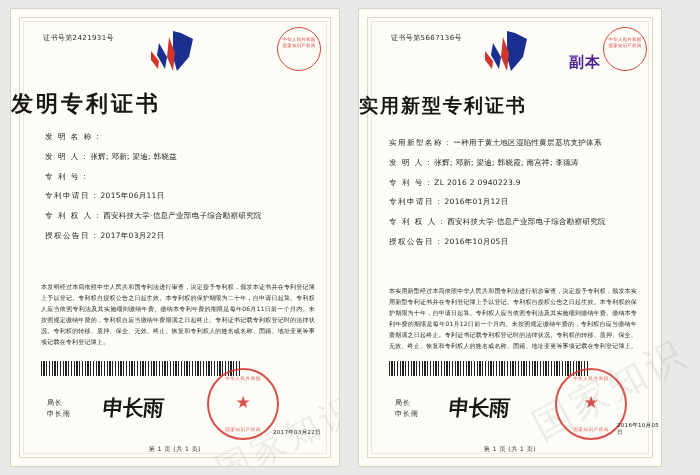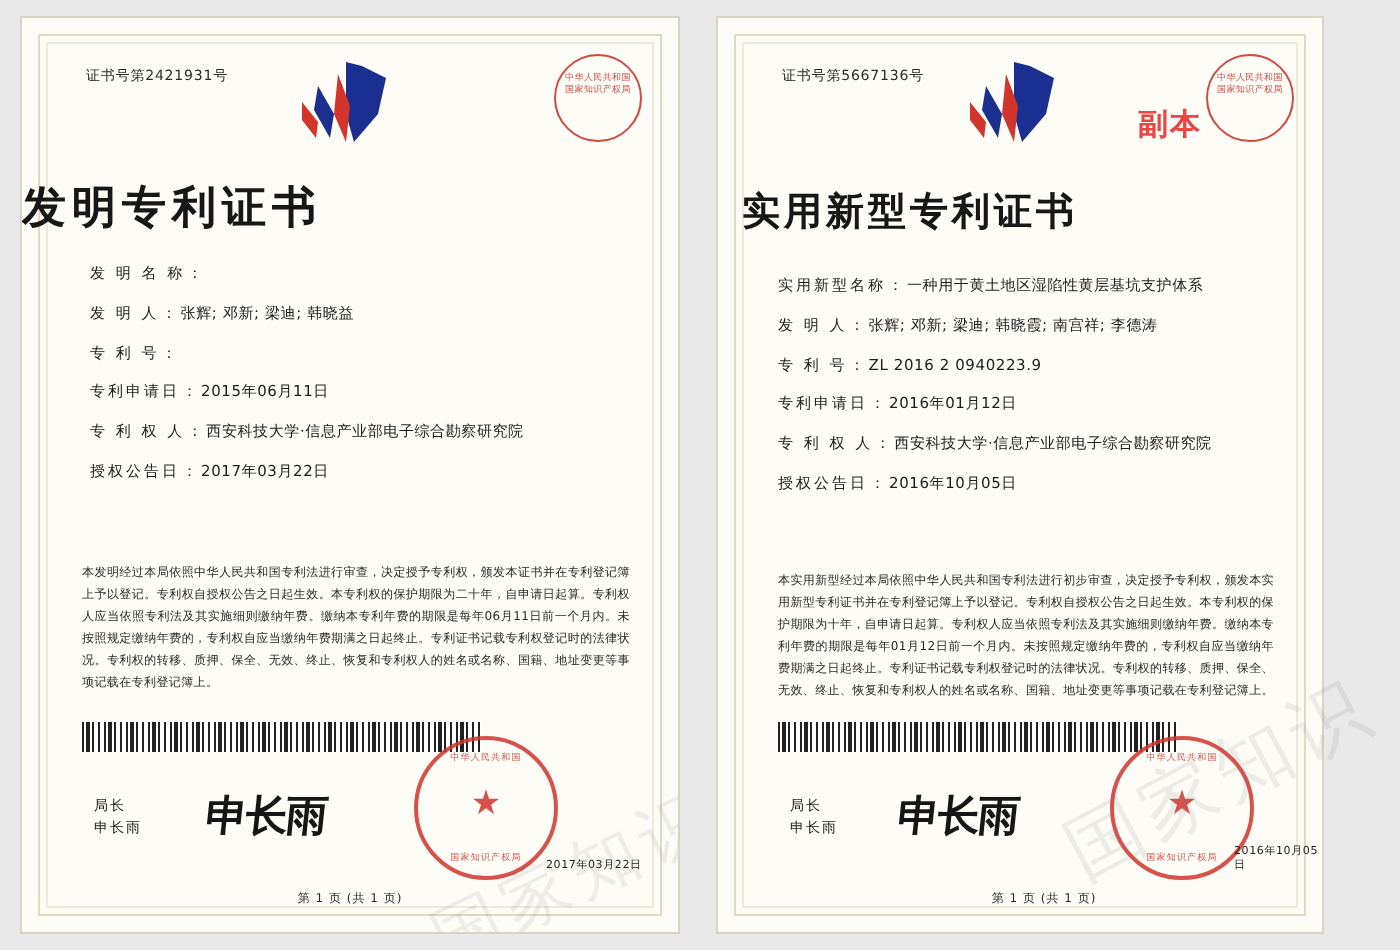--- a/index.html
+++ b/index.html
@@ -29,21 +29,20 @@
   }
   .cert-left {
     left: 10px;
     width: 330px;
     border: 1px solid #d8d4c4;
   }
   .cert-right {
     left: 358px;
     width: 304px;
     border: 1px solid #d8d4c4;
-    padding-left: 12px;
   }
   
   .inner-frame {
     position: absolute;
     left: 8px;
     top: 8px;
     right: 8px;
     bottom: 8px;
     border: 1px solid #e2d9c0;
   }
@@ -102,21 +101,21 @@
     color: #171717;
   }
   .cert-right .title { font-size: 19px; letter-spacing: 2px; top: 84px; }
   .fuben {
     position: absolute;
     top: 44px;
     right: 60px;
     font-family: Liberation Serif, serif;
     font-size: 15px;
     font-weight: bold;
-    color: #ef4444;
+    color: #4c1d95;
     letter-spacing: 1px;
   }
   .fields {
     position: absolute;
     left: 34px;
     right: 26px;
     top: 122px;
     font-size: 7.5px;
     color: #1d1d1d;
     line-height: 1.5;

